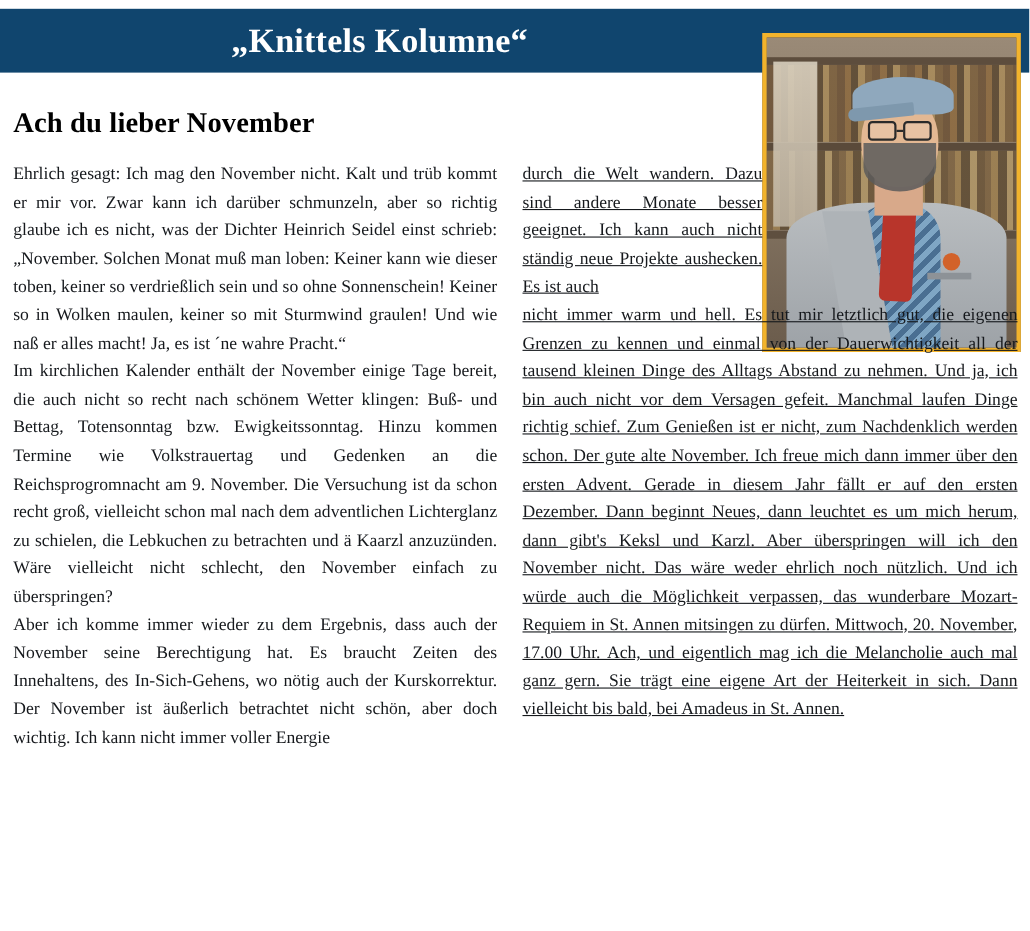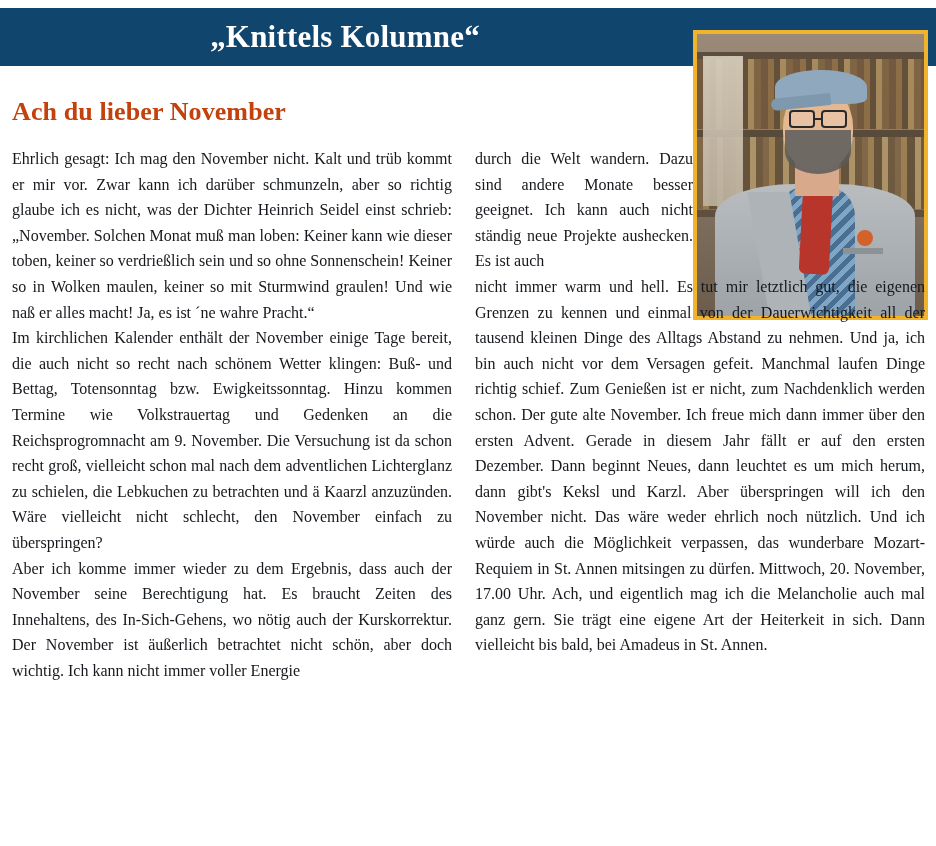--- a/index.html
+++ b/index.html
@@ -149,21 +149,21 @@
   }
 
   
   .headline {
     position: absolute;
     left: 12px;
     top: 97px;
     font-family: "Liberation Serif", serif;
     font-weight: bold;
     font-size: 26px;
-    color: #c2410c;
+    color: #000000;
     letter-spacing: .1px;
   }
 
   
   .col {
     position: absolute;
     font-family: "Liberation Serif", serif;
     font-size: 16px;
     line-height: 25.6px;
     color: #15181c;
@@ -174,20 +174,21 @@
   .col p { margin: 0; }
   .col-left {
     left: 12px;
     top: 146px;
     width: 440px;
   }
   .col-right {
     left: 475px;
     top: 146px;
     width: 450px;
+    text-decoration: underline;
   }
   .col-right .narrow {
     width: 218px;
   }
   .col-right .full {
     width: 450px;
   }
 </style>
 </head>
 <body>

